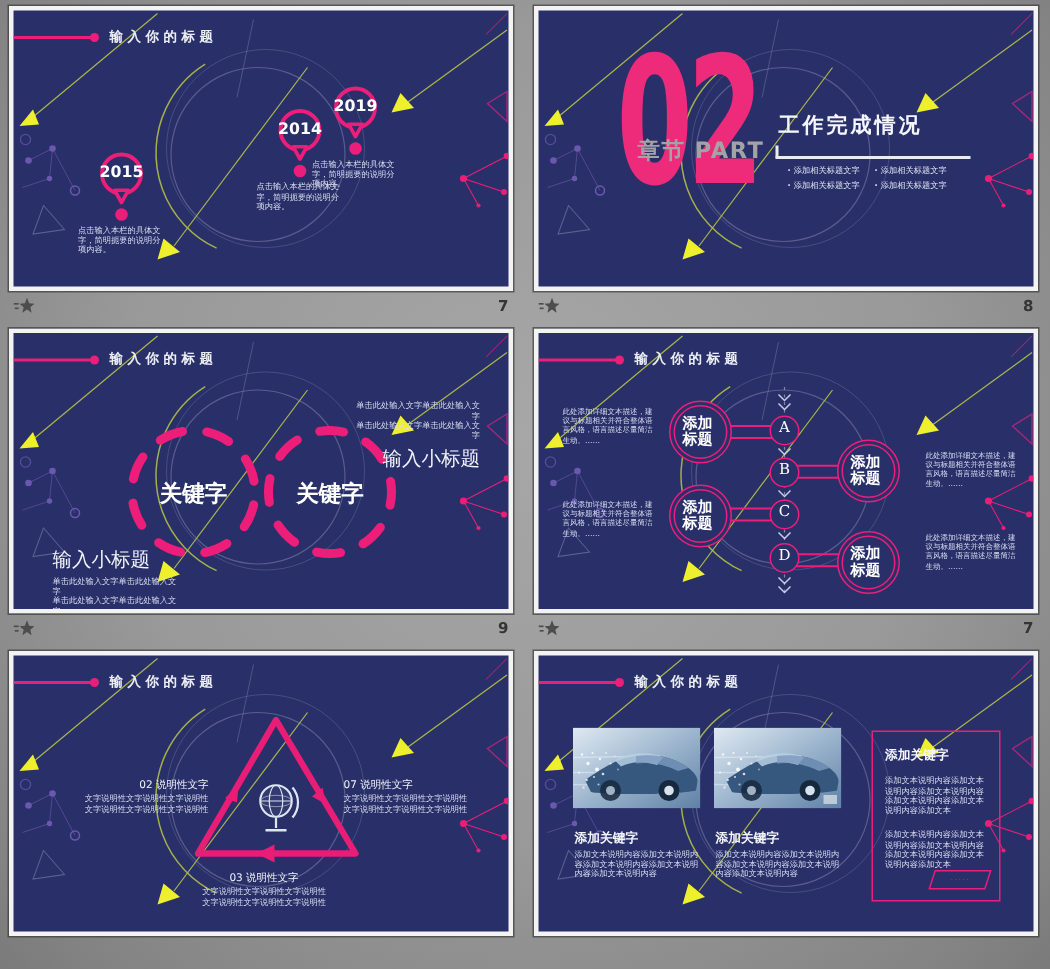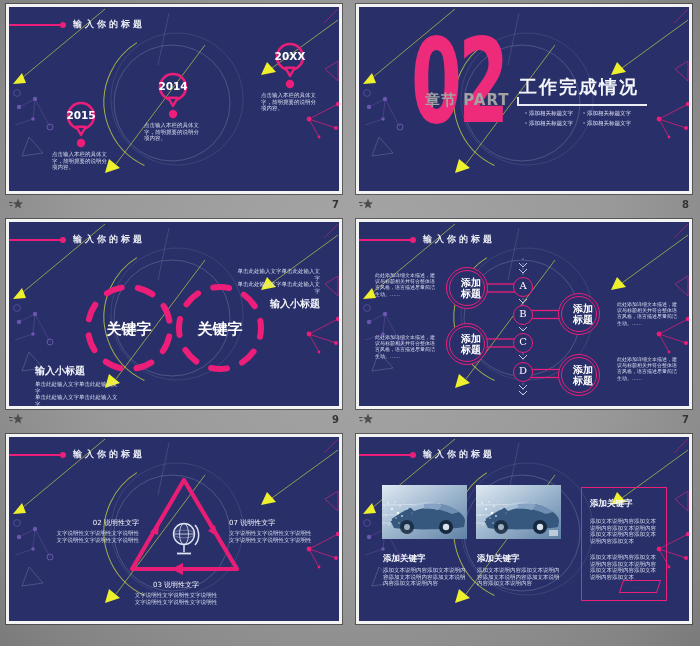--- a/index.html
+++ b/index.html
@@ -24,36 +24,36 @@
   .hdr-title{color:#eceef6;font-size:9px;font-weight:bold;letter-spacing:3px;margin-left:7px;white-space:nowrap}
   .tiny{color:#d9def0;font-size:5.5px;line-height:6.5px}
   .tiny5{color:#d9def0;font-size:5px;line-height:6.2px}
   
   .tl-item{position:absolute;width:58px;z-index:3}
   .tl-year{position:absolute;top:8px;left:0;right:0;text-align:center;font-size:10.5px;font-weight:bold;color:#ffffff}
   .tl-desc{position:absolute;top:50px;left:0;width:58px}
   
   .s8-num{position:absolute;left:52px;top:18px;font-size:118px;font-weight:800;line-height:.95;color:#ee2a7b;letter-spacing:-6px;transform:scaleX(.62);transform-origin:left top;z-index:2}
   .s8-chap{position:absolute;left:66px;top:84px;font-size:15px;font-weight:800;color:#a3a3a3;letter-spacing:1px;z-index:3;white-space:nowrap}
-  .s8-title{position:absolute;left:160px;top:68px;font-size:18px;font-weight:bold;color:#f4f6fb;letter-spacing:2px;z-index:3;white-space:nowrap}
+  .s8-title{position:absolute;left:160px;top:68px;font-size:14px;font-weight:bold;color:#f4f6fb;letter-spacing:2px;z-index:3;white-space:nowrap}
   .s8-rule{position:absolute;left:158px;top:97px;width:130px;height:1.5px;background:#e9ecf5;z-index:3}
   .s8-tick{position:absolute;left:158px;top:90px;width:1.5px;height:8px;background:#e9ecf5;z-index:3}
   .s8-bullets{position:absolute;left:166px;top:103px;width:150px;display:grid;grid-template-columns:58px 92px;row-gap:3px;z-index:3}
   .s8-b{font-size:5.5px;color:#dfe4f2;white-space:nowrap}
   .s8-b .bdot{color:#dfe4f2;margin-right:2px;font-weight:bold}
   
   .kw{position:absolute;width:82px;text-align:center;font-size:15px;font-weight:bold;color:#ffffff;z-index:3}
   .note{position:absolute;z-index:3}
-  .subttl{font-size:10px;font-weight:bold;color:#f2f4fa}
+  .subttl{font-size:13px;font-weight:normal;color:#f2f4fa}
   
   .node{position:absolute;width:20px;height:20px;border:1.6px solid #ec1e79;border-radius:50%;box-sizing:border-box;z-index:4;background:#293069}
   .node span{position:absolute;left:0;right:0;top:2px;text-align:center;font-family:"DejaVu Serif","Liberation Serif",serif;font-size:10px;color:#fff}
   .bigc{position:absolute;width:42px;height:42px;border:1.5px solid #ec1e79;border-radius:50%;box-sizing:border-box;z-index:3;background:#293069}
   .bigc::after{content:"";position:absolute;inset:2px;border:1.4px solid #ec1e79;border-radius:50%}
-  .bigc b{position:absolute;left:8px;top:9px;width:26px;text-align:right;font-size:10px;line-height:11px;color:#fff;z-index:2}
+  .bigc b{position:absolute;left:8px;top:9px;width:26px;text-align:left;font-size:10px;line-height:11px;color:#fff;z-index:2}
   .s10-desc{position:absolute;width:62px;z-index:3}
   
   .cyc-label{position:absolute;z-index:3}
   .cyc-num{font-size:7px;font-weight:normal;color:#f2f4fa;margin-bottom:2px}
   
   .photo{position:absolute;width:85px;height:54px;z-index:3;overflow:hidden}
   .photo svg{display:block}
   .kw2{position:absolute;font-size:8.5px;font-weight:bold;color:#f4f6fb;z-index:3;white-space:nowrap}
   .card-desc{position:absolute;width:84px;z-index:3}
   .panel{position:absolute;left:222px;top:50px;width:86px;height:114px;border:1.5px solid #ec1e79;box-sizing:border-box;z-index:3}
@@ -187,32 +187,32 @@
       <span class="hdr-dot"></span>
       <span class="hdr-title">输入你的标题</span>
     </div>
     <div class="tl-item" style="left:43px;top:94px">
       <svg width="36" height="52" style="display:block;margin:0 auto">
           <use href="#sym-balloon"></use>
         </svg>
       <span class="tl-year">2015</span>
       <div class="tl-desc tiny">点击输入本栏的具体文字，简明扼要的说明分项内容。</div>
     </div>
-    <div class="tl-item" style="left:135px;top:65px">
+    <div class="tl-item" style="left:162px;top:65px">
       <svg width="36" height="52" style="display:block;margin:0 auto">
           <use href="#sym-balloon"></use>
         </svg>
       <span class="tl-year">2014</span>
       <div class="tl-desc tiny">点击输入本栏的具体文字，简明扼要的说明分项内容。</div>
     </div>
-    <div class="tl-item" style="left:252px;top:35px">
+    <div class="tl-item" style="left:199px;top:50px">
       <svg width="36" height="52" style="display:block;margin:0 auto">
           <use href="#sym-balloon"></use>
         </svg>
-      <span class="tl-year">20XX</span>
+      <span class="tl-year">2019</span>
       <div class="tl-desc tiny">点击输入本栏的具体文字，简明扼要的说明分项内容。</div>
     </div>
   </div>
   <div class="footer">
     <svg width="14" height="12">
         <use href="#sym-star"></use>
       </svg>
     <span class="slide-num">7</span>
   </div>
 </div>

